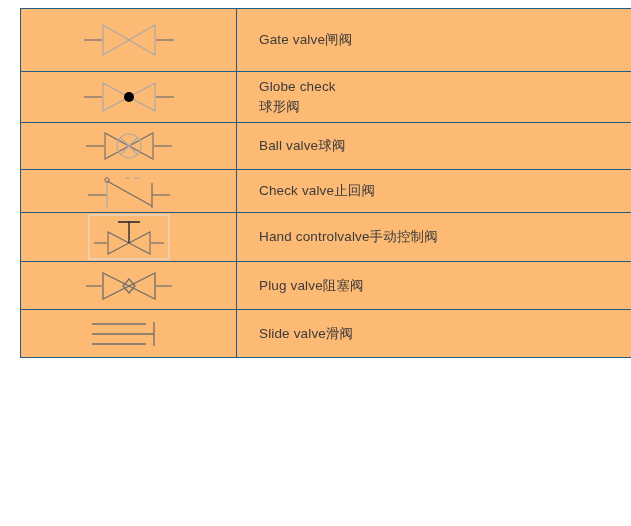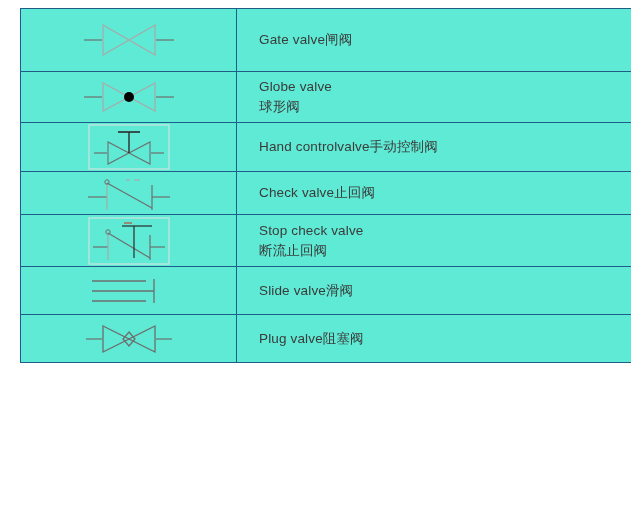--- a/index.html
+++ b/index.html
@@ -26,21 +26,21 @@
     top: 8px;
     width: 590px;
     border-collapse: collapse;
     table-layout: fixed;
     background: #ffffff;
   }
   .symbol-table td {
     border: 1px solid #1f5c87;
     padding: 0;
     vertical-align: middle;
-    background: #5eead4;
+    background: #fdba74;
   }
   td.sym-cell {
     width: 215px;
     text-align: center;
     padding: 0;
   }
   td.desc-cell {
     width: 373px;
     padding: 4px 0 4px 22px;
     color: #3b3b3b;
@@ -99,42 +99,41 @@
             <svg class="sym-svg" width="110" height="42" viewBox="0 0 110 42">
               <line class="md" x1="10" y1="21" x2="28" y2="21" stroke-width="1.2"></line>
               <line class="md" x1="82" y1="21" x2="100" y2="21" stroke-width="1.2"></line>
               <polygon class="lt" points="29,7 29,35 55,21" fill="none" stroke-width="1.2"></polygon>
               <polygon class="lt" points="81,7 81,35 55,21" fill="none" stroke-width="1.2"></polygon>
               <circle cx="55" cy="21" r="5" fill="#000000" stroke="none"></circle>
             </svg>
           </div>
         </td>
         <td class="desc-cell">
-          <span class="desc-line">Globe valve</span>
+          <span class="desc-line">Globe check</span>
           <span class="desc-line">球形阀</span>
         </td>
       </tr>
 
-
-      <tr style="height:49px">
-        <td class="sym-cell">
-          <div class="sym-wrap">
-            <svg class="sym-svg" width="110" height="48" viewBox="0 0 110 48">
-              <rect class="boxed" x="15" y="2" width="80" height="44" stroke-width="1"></rect>
-              <line class="md" x1="20" y1="30" x2="33" y2="30" stroke-width="1.2"></line>
-              <line class="md" x1="77" y1="30" x2="90" y2="30" stroke-width="1.2"></line>
-              <polygon class="md" points="34,19 34,41 55,30" fill="none" stroke-width="1.1"></polygon>
-              <polygon class="md" points="76,19 76,41 55,30" fill="none" stroke-width="1.1"></polygon>
-              <line class="dk" x1="55" y1="30" x2="55" y2="9" stroke-width="1.4"></line>
-              <line class="dk" x1="44" y1="9" x2="66" y2="9" stroke-width="1.6"></line>
-            </svg>
-          </div>
-        </td>
-        <td class="desc-cell">
-          <span class="desc-line">Hand controlvalve手动控制阀</span>
+      <tr style="height:47px">
+        <td class="sym-cell">
+          <div class="sym-wrap">
+            <svg class="sym-svg" width="110" height="42" viewBox="0 0 110 42">
+              <line class="md" x1="12" y1="21" x2="30" y2="21" stroke-width="1.2"></line>
+              <line class="md" x1="80" y1="21" x2="98" y2="21" stroke-width="1.2"></line>
+              <polygon class="md" points="31,8 31,34 55,21" fill="none" stroke-width="1.1"></polygon>
+              <polygon class="md" points="79,8 79,34 55,21" fill="none" stroke-width="1.1"></polygon>
+              <circle class="lt" cx="55" cy="21" r="12" fill="none" stroke-width="1.1"></circle>
+              <line class="lt" x1="46.5" y1="12.5" x2="63.5" y2="29.5" stroke-width="1.1"></line>
+              <line class="lt" x1="63.5" y1="12.5" x2="46.5" y2="29.5" stroke-width="1.1"></line>
+            </svg>
+          </div>
+        </td>
+        <td class="desc-cell">
+          <span class="desc-line">Ball valve球阀</span>
         </td>
       </tr>
 
       <tr style="height:43px">
         <td class="sym-cell">
           <div class="sym-wrap">
             <svg class="sym-svg" width="110" height="42" viewBox="0 0 110 42">
               <line class="md" x1="14" y1="25" x2="33" y2="25" stroke-width="1.2"></line>
               <line class="md" x1="78" y1="25" x2="96" y2="25" stroke-width="1.2"></line>
               <line class="lt" x1="33" y1="11" x2="33" y2="38" stroke-width="1.2"></line>
@@ -144,73 +143,70 @@
               <line class="lt" x1="52" y1="8" x2="56" y2="8" stroke-width="1.2"></line>
               <line class="lt" x1="60" y1="8" x2="66" y2="8" stroke-width="1.2"></line>
             </svg>
           </div>
         </td>
         <td class="desc-cell">
           <span class="desc-line">Check valve止回阀</span>
         </td>
       </tr>
 
-      <tr style="height:52px">
-        <td class="sym-cell">
-          <div class="sym-wrap">
-            <svg class="sym-svg" width="110" height="50" viewBox="0 0 110 50">
-              <rect class="boxed" x="15" y="2" width="80" height="46" stroke-width="1"></rect>
-              <line class="md" x1="19" y1="31" x2="34" y2="31" stroke-width="1.2"></line>
-              <line class="md" x1="76" y1="31" x2="91" y2="31" stroke-width="1.2"></line>
-              <line class="lt" x1="34" y1="17" x2="34" y2="44" stroke-width="1.2"></line>
-              <line class="md" x1="76" y1="19" x2="76" y2="44" stroke-width="1.2"></line>
-              <line class="md" x1="34" y1="17" x2="76" y2="42" stroke-width="1.2"></line>
-              <circle class="md" cx="34" cy="16" r="2.2" fill="none" stroke-width="1"></circle>
-              <line class="dk" x1="60" y1="42" x2="60" y2="10" stroke-width="1.2"></line>
-              <line class="dk" x1="48" y1="10" x2="78" y2="10" stroke-width="1.2"></line>
-              <line stroke="#c24a3a" x1="50" y1="7" x2="58" y2="7" stroke-width="1.2"></line>
-            </svg>
-          </div>
-        </td>
-        <td class="desc-cell">
-          <span class="desc-line">Stop check valve</span>
-          <span class="desc-line">断流止回阀</span>
-        </td>
-      </tr>
-
-
-      <tr style="height:48px">
-        <td class="sym-cell">
-          <div class="sym-wrap">
-            <svg class="sym-svg" width="110" height="40" viewBox="0 0 110 40">
-              <line class="md" x1="18" y1="10" x2="72" y2="10" stroke-width="1.3"></line>
-              <line class="md" x1="18" y1="20" x2="80" y2="20" stroke-width="1.3"></line>
-              <line class="md" x1="18" y1="30" x2="72" y2="30" stroke-width="1.3"></line>
-              <line class="md" x1="80" y1="8" x2="80" y2="32" stroke-width="1.3"></line>
-            </svg>
-          </div>
-        </td>
-        <td class="desc-cell">
-          <span class="desc-line">Slide valve滑阀</span>
-        </td>
-      </tr>
+      <tr style="height:49px">
+        <td class="sym-cell">
+          <div class="sym-wrap">
+            <svg class="sym-svg" width="110" height="48" viewBox="0 0 110 48">
+              <rect class="boxed" x="15" y="2" width="80" height="44" stroke-width="1"></rect>
+              <line class="md" x1="20" y1="30" x2="33" y2="30" stroke-width="1.2"></line>
+              <line class="md" x1="77" y1="30" x2="90" y2="30" stroke-width="1.2"></line>
+              <polygon class="md" points="34,19 34,41 55,30" fill="none" stroke-width="1.1"></polygon>
+              <polygon class="md" points="76,19 76,41 55,30" fill="none" stroke-width="1.1"></polygon>
+              <line class="dk" x1="55" y1="30" x2="55" y2="9" stroke-width="1.4"></line>
+              <line class="dk" x1="44" y1="9" x2="66" y2="9" stroke-width="1.6"></line>
+            </svg>
+          </div>
+        </td>
+        <td class="desc-cell">
+          <span class="desc-line">Hand controlvalve手动控制阀</span>
+        </td>
+      </tr>
+
+
 
       <tr style="height:48px">
         <td class="sym-cell">
           <div class="sym-wrap">
             <svg class="sym-svg" width="110" height="40" viewBox="0 0 110 40">
               <line class="md" x1="12" y1="20" x2="28" y2="20" stroke-width="1.2"></line>
               <line class="md" x1="82" y1="20" x2="98" y2="20" stroke-width="1.2"></line>
               <polygon class="md" points="29,7 29,33 55,20" fill="none" stroke-width="1.3"></polygon>
               <polygon class="md" points="81,7 81,33 55,20" fill="none" stroke-width="1.3"></polygon>
               <polygon class="md" points="55,13 61,20 55,27 49,20" fill="none" stroke-width="1.3"></polygon>
             </svg>
           </div>
         </td>
         <td class="desc-cell">
           <span class="desc-line">Plug valve阻塞阀</span>
         </td>
       </tr>
 
+      <tr style="height:48px">
+        <td class="sym-cell">
+          <div class="sym-wrap">
+            <svg class="sym-svg" width="110" height="40" viewBox="0 0 110 40">
+              <line class="md" x1="18" y1="10" x2="72" y2="10" stroke-width="1.3"></line>
+              <line class="md" x1="18" y1="20" x2="80" y2="20" stroke-width="1.3"></line>
+              <line class="md" x1="18" y1="30" x2="72" y2="30" stroke-width="1.3"></line>
+              <line class="md" x1="80" y1="8" x2="80" y2="32" stroke-width="1.3"></line>
+            </svg>
+          </div>
+        </td>
+        <td class="desc-cell">
+          <span class="desc-line">Slide valve滑阀</span>
+        </td>
+      </tr>
+
     </tbody>
   </table>
 
 </div>
 
 </body></html>

